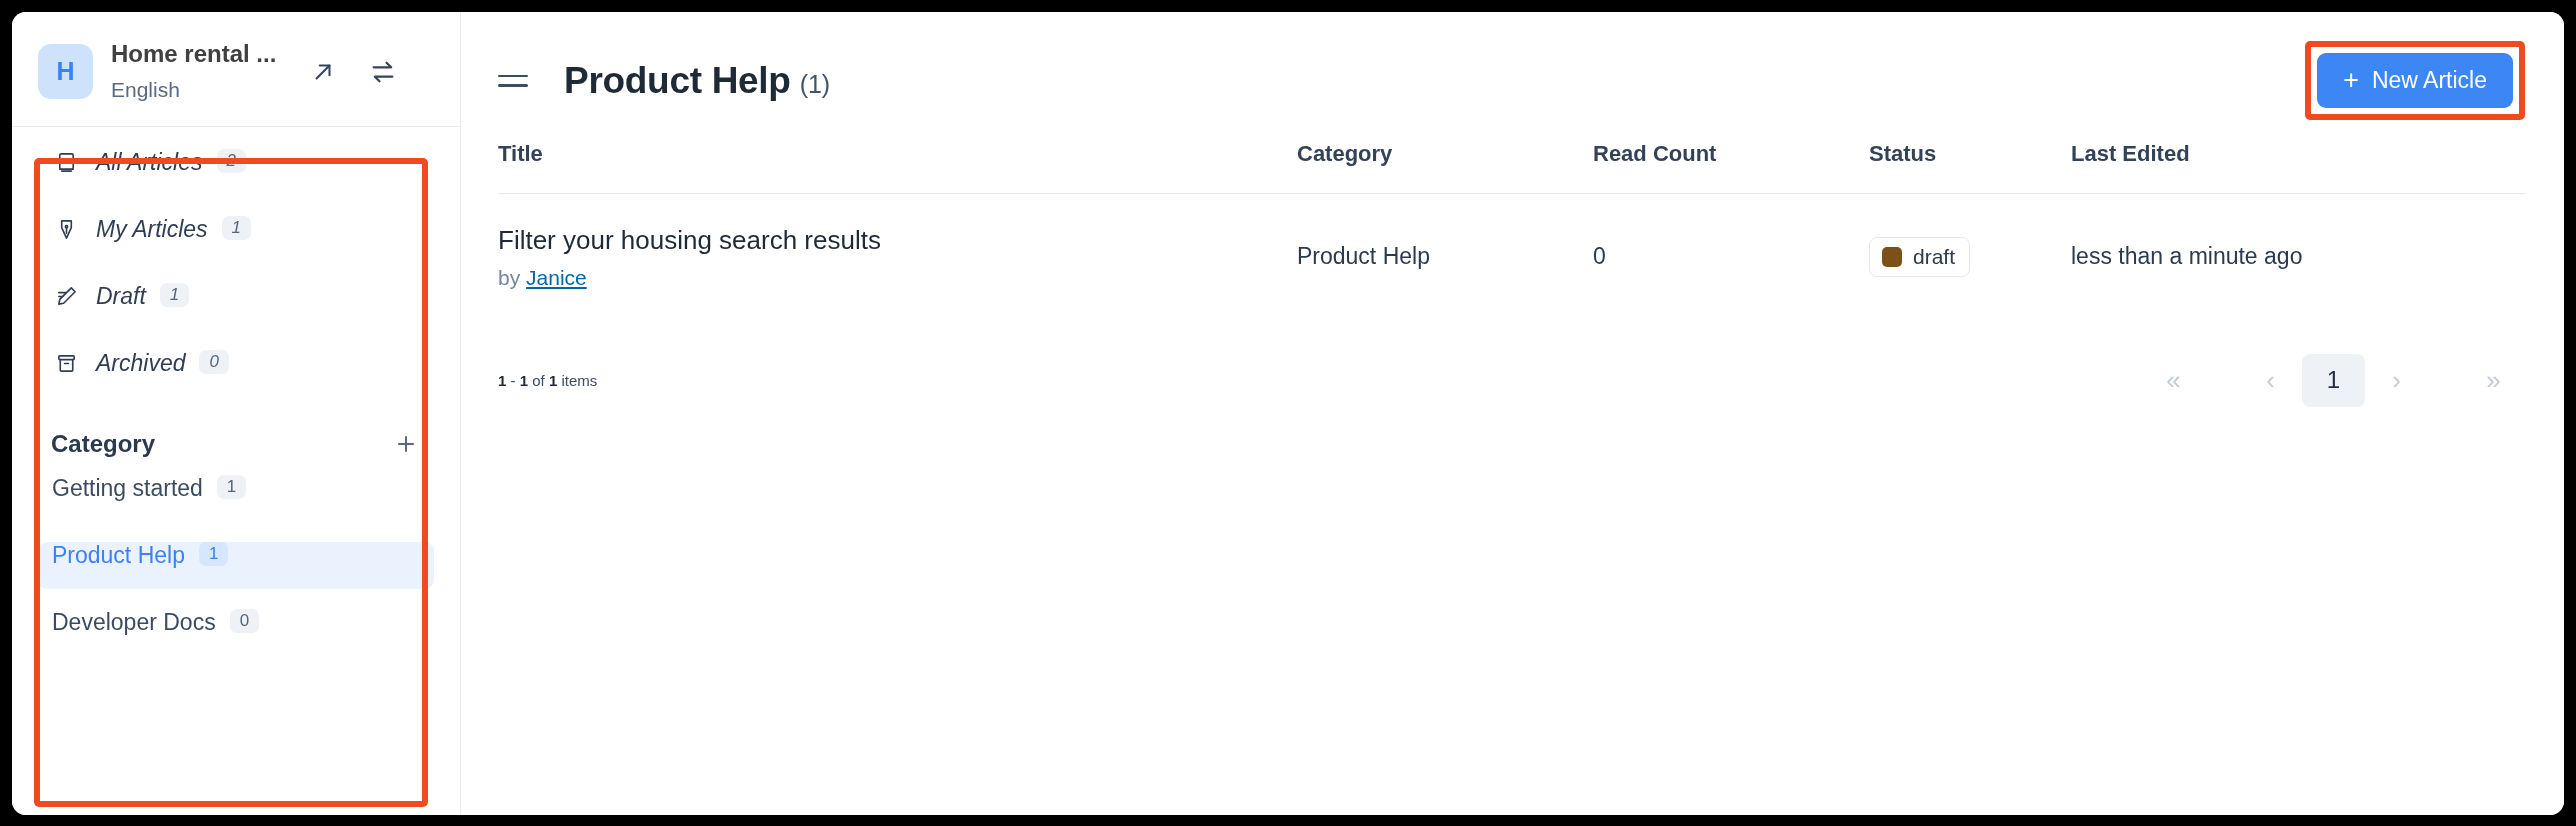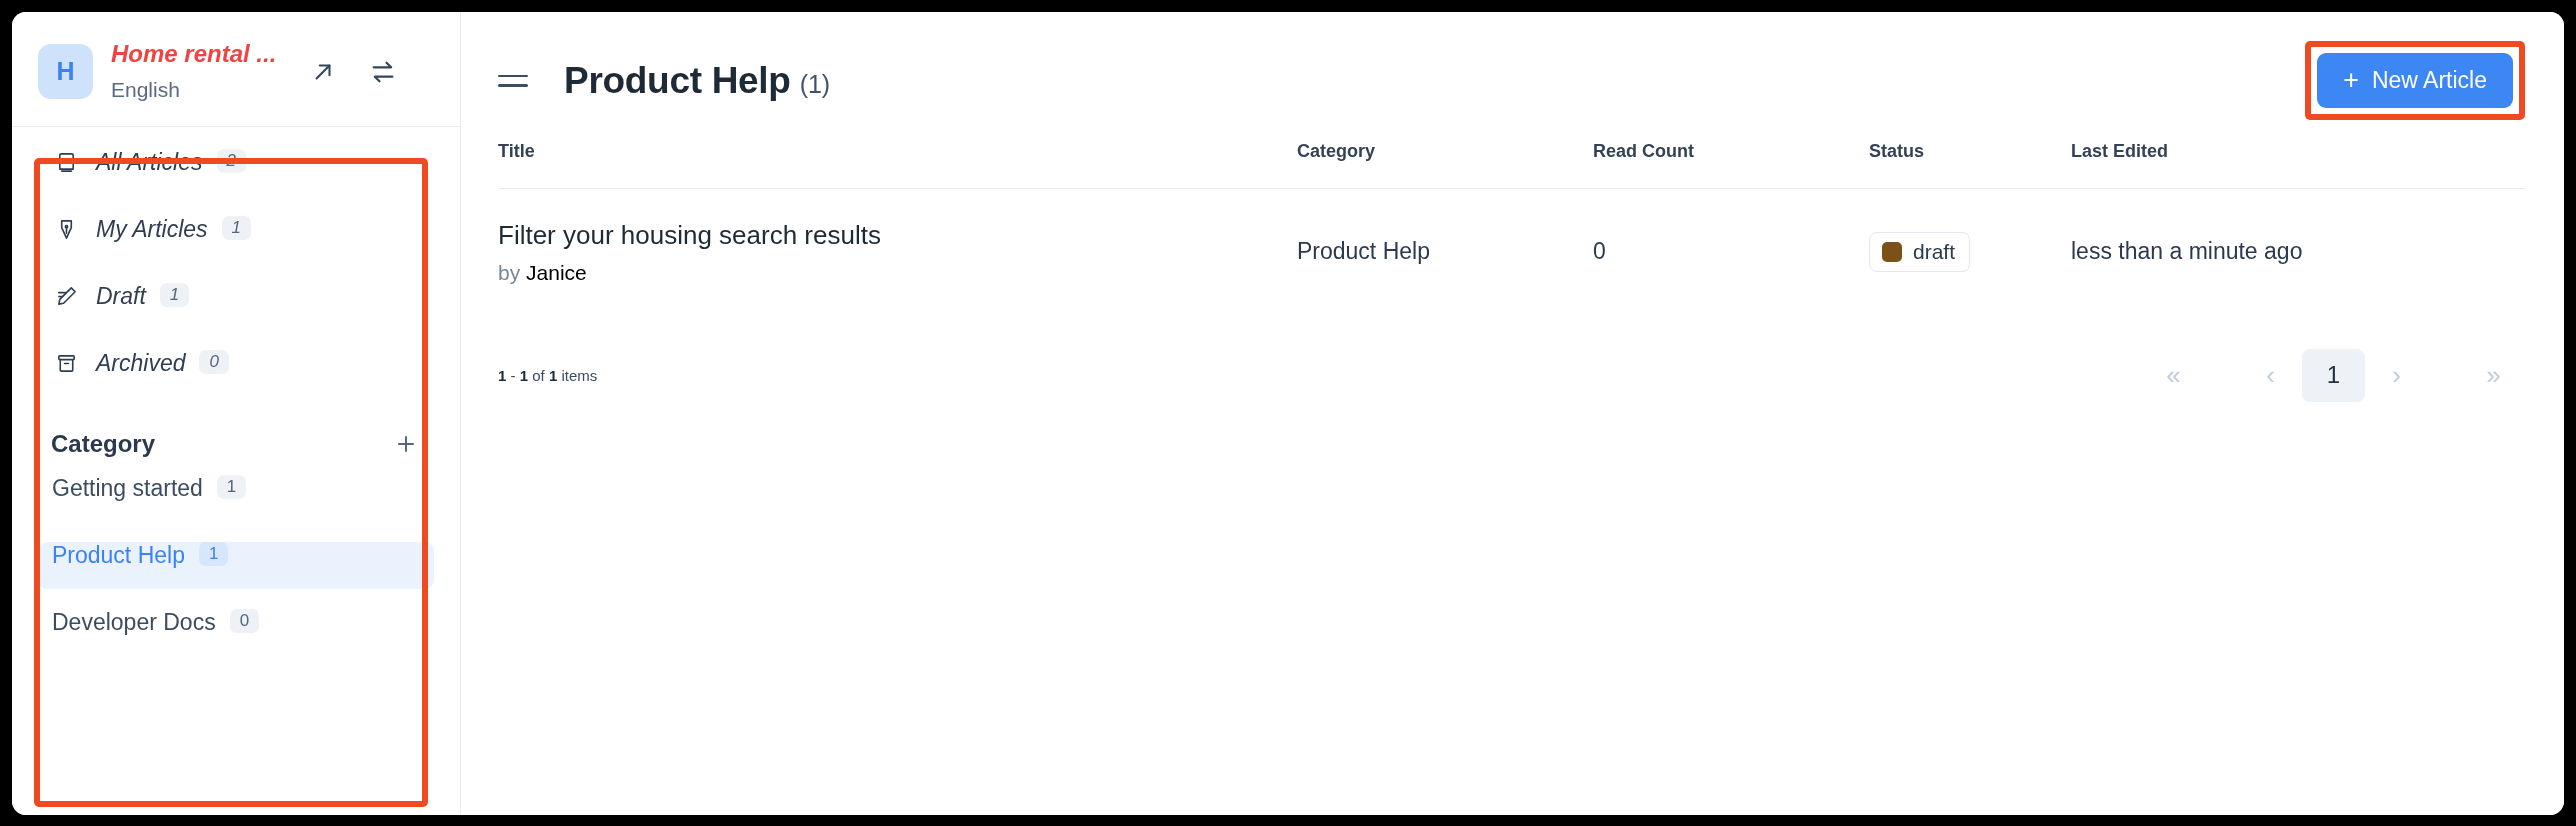--- a/index.html
+++ b/index.html
@@ -46,24 +46,23 @@
     font-weight: 600;
     display: flex;
     align-items: center;
     justify-content: center;
     flex: 0 0 55px;
   }
   .ws-text { margin-left: 18px; min-width: 0; }
   .ws-name {
     font-size: 24px;
     font-weight: 700;
-    color: #ef4444;
+    color: #404040;
     line-height: 1.18;
     white-space: nowrap;
-    font-style: italic;
   }
   .ws-lang {
     font-size: 21px;
     color: #5b6b7f;
     line-height: 1.3;
     margin-top: 8px;
   }
   .ws-actions { display: flex; align-items: center; gap: 26px; margin-left: 30px; }
   .ws-icon-btn {
     width: 34px; height: 34px;
@@ -253,21 +252,21 @@
     cursor: pointer;
     white-space: nowrap;
   }
   .btn-plus { font-size: 27px; line-height: 1; font-weight: 400; }
 
   
   .table-area { padding: 26px 39px 0 37px; }
   table.articles { width: 100%; border-collapse: collapse; table-layout: fixed; }
   table.articles thead th {
     text-align: left;
-    font-size: 18px;
+    font-size: 22px;
     font-weight: 700;
     color: #334257;
     padding: 0 0 26px 0;
     border-bottom: 1px solid #e7ebf0;
   }
   col.c-title   { width: 799px; }
   col.c-cat     { width: 296px; }
   col.c-read    { width: 276px; }
   col.c-status  { width: 202px; }
   col.c-edited  { width: auto; }
@@ -283,21 +282,21 @@
     color: #1f2a37;
     font-weight: 400;
     line-height: 1.25;
     cursor: pointer;
   }
   .row-author {
     font-size: 21px;
     color: #76869b;
     margin-top: 9px;
   }
-  .row-author .author-name { color: #000000; }
+  .row-author .author-name { color: #0369a1; text-decoration: underline; }
 
   .status-badge {
     display: inline-flex;
     align-items: center;
     gap: 11px;
     border: 1px solid #e3e8ef;
     border-radius: 8px;
     padding: 7px 14px 7px 12px;
     background: #ffffff;
     font-size: 21px;

